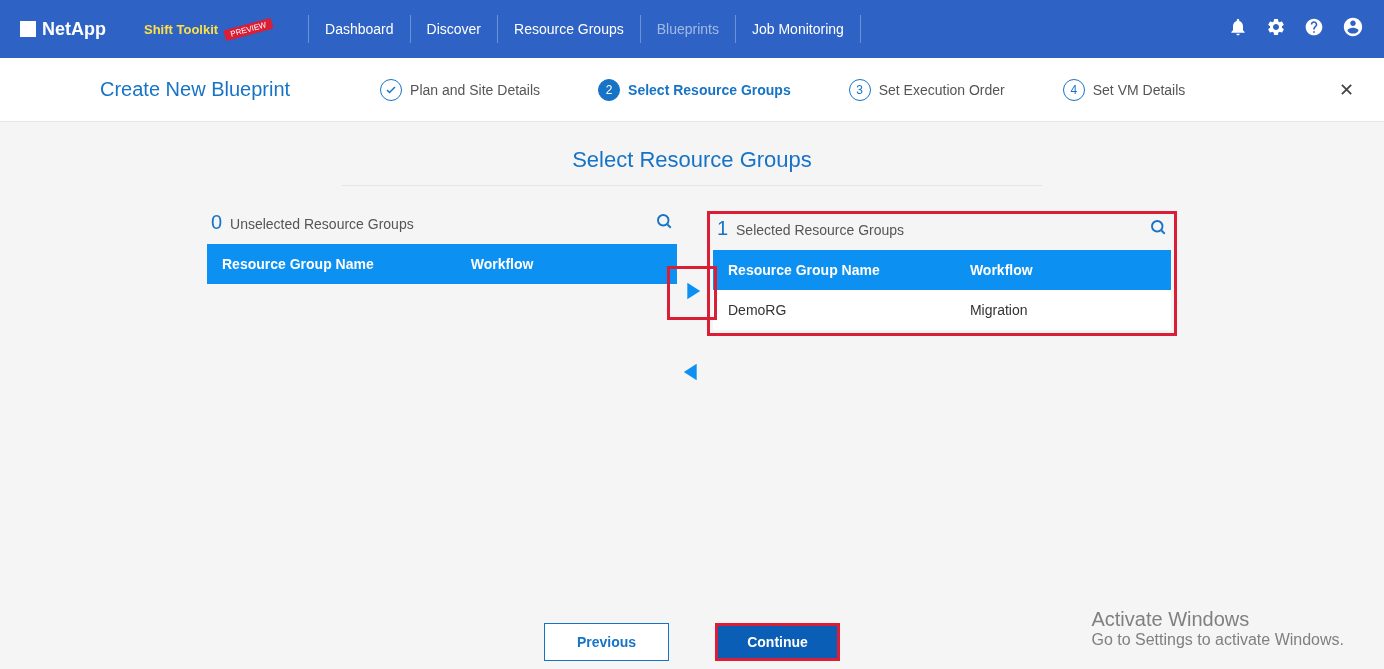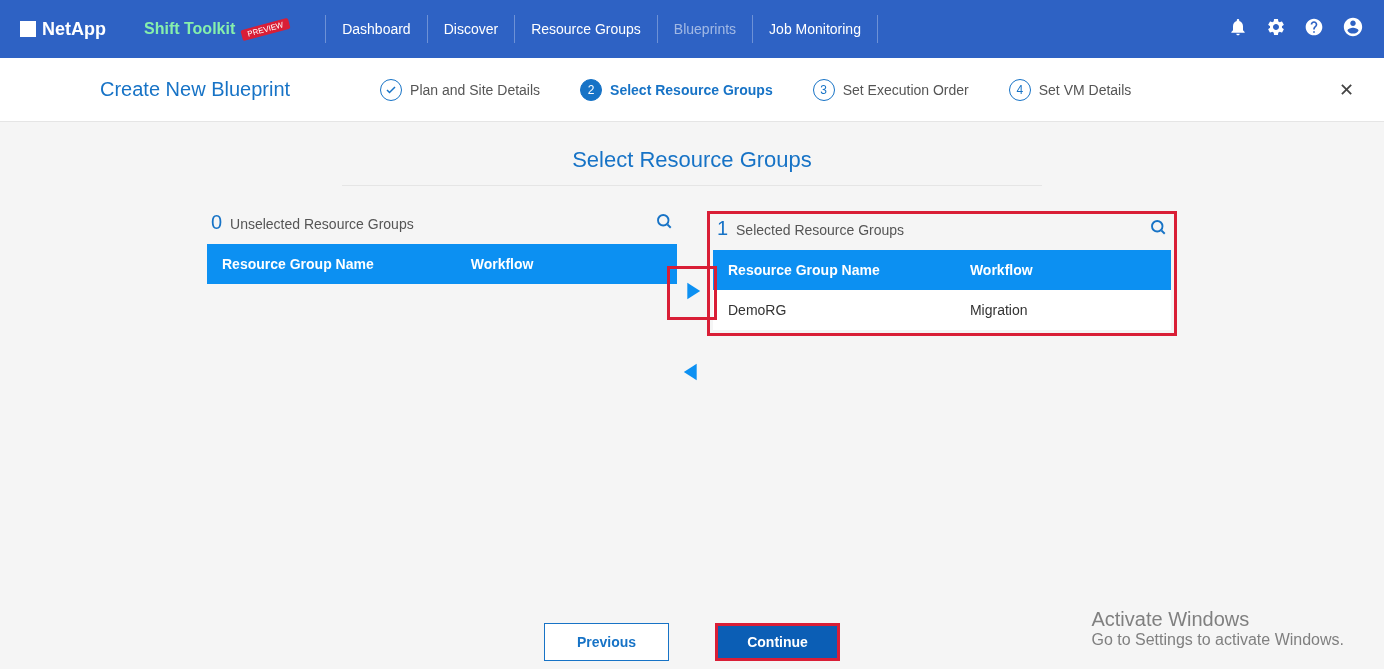--- a/index.html
+++ b/index.html
@@ -3,34 +3,34 @@
   <meta charset="utf-8">
   <style>
     * { box-sizing: border-box; margin: 0; padding: 0; font-family: -apple-system, BlinkMacSystemFont, "Segoe UI", Arial, sans-serif; }
     body { background: #f5f5f5; width: 1384px; height: 669px; overflow: hidden; position: relative; }
     
     .top-nav { background: #2e62c4; height: 58px; display: flex; align-items: center; padding: 0 20px; }
     .brand { display: flex; align-items: center; color: white; font-weight: bold; }
     .brand-logo { width: 16px; height: 16px; background: white; margin-right: 6px; display: inline-block; }
     .brand-text { font-size: 18px; font-weight: 700; }
     .product { display: flex; align-items: center; margin-left: 38px; }
-    .product-name { color: #86efac; font-size: 16px; font-weight: 600; }
+    .product-name { color: #fde047; font-size: 13px; font-weight: 600; }
     .preview-badge { background: #d91e36; color: white; font-size: 8px; padding: 1px 6px; margin-left: 6px; transform: rotate(-15deg); display: inline-block; border-radius: 2px; }
     
     .nav-items { display: flex; margin-left: 35px; }
     .nav-item { color: white; padding: 0 16px; font-size: 14px; font-weight: 400; border-left: 1px solid rgba(255,255,255,0.3); line-height: 28px; height: 28px; }
     .nav-item.active { color: rgba(255,255,255,0.55); }
     .nav-item:last-child { border-right: 1px solid rgba(255,255,255,0.3); }
     
     .top-icons { margin-left: auto; display: flex; gap: 18px; align-items: center; }
     .top-icon { color: white; cursor: pointer; }
     
     .stepper-bar { background: white; height: 64px; display: flex; align-items: center; padding: 0 100px; border-bottom: 1px solid #e5e5e5; position: relative; }
     .wizard-title { color: #1773c6; font-size: 20px; font-weight: 400; margin-right: 90px; }
-    .steps { display: flex; gap: 40px; }
+    .steps { display: flex; gap: 58px; }
     .step { display: flex; align-items: center; gap: 8px; font-size: 14px; }
     .step-circle { width: 22px; height: 22px; border-radius: 50%; border: 1.5px solid #1773c6; display: flex; align-items: center; justify-content: center; font-size: 12px; color: #1773c6; font-weight: 500; }
     .step.active .step-circle { background: #1773c6; color: white; border-color: #1773c6; }
     .step.active .step-label { color: #1773c6; font-weight: 600; }
     .step.done .step-circle { color: #1773c6; }
     .step-label { color: #555; }
     .close-x { position: absolute; right: 30px; color: #444; font-size: 18px; cursor: pointer; }
     
     .main { padding: 25px 0 80px; }
     .page-title { text-align: center; color: #1773c6; font-size: 22px; font-weight: 400; margin-bottom: 12px; }

